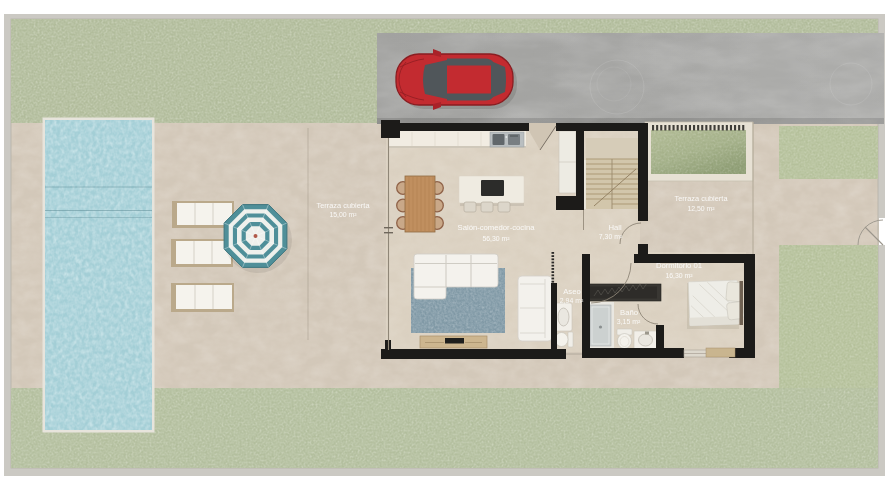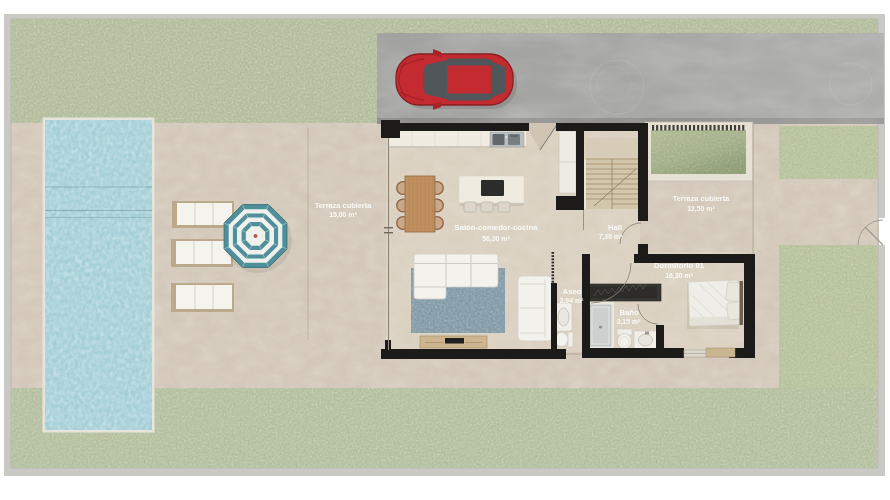--- a/index.html
+++ b/index.html
@@ -1,17 +1,17 @@
 <!DOCTYPE html>
 <html><head>
 <meta charset="utf-8">
 <style>
   html,body{margin:0;padding:0;background:#ffffff;}
   #stage{position:relative;width:890px;height:500px;overflow:hidden;background:#ffffff;
-         font-family:"Liberation Sans", sans-serif;font-weight:bold;}
+         font-family:"Liberation Sans", sans-serif;}
   svg{display:block}
 </style>
 </head>
 <body>
 <div id="stage">
 <svg width="890" height="500" viewBox="0 0 890 500">
 <defs>
   <filter id="nGrass" x="0" y="0" width="100%" height="100%">
     <feTurbulence type="fractalNoise" baseFrequency="0.5" numOctaves="2" seed="7" result="t"></feTurbulence>
     <feColorMatrix in="t" type="matrix" values="0 0 0 0 0.884  0 0 0 0 0.905  0 0 0 0 0.820  0.55 0.55 0.55 0 -0.60" result="L"></feColorMatrix>

